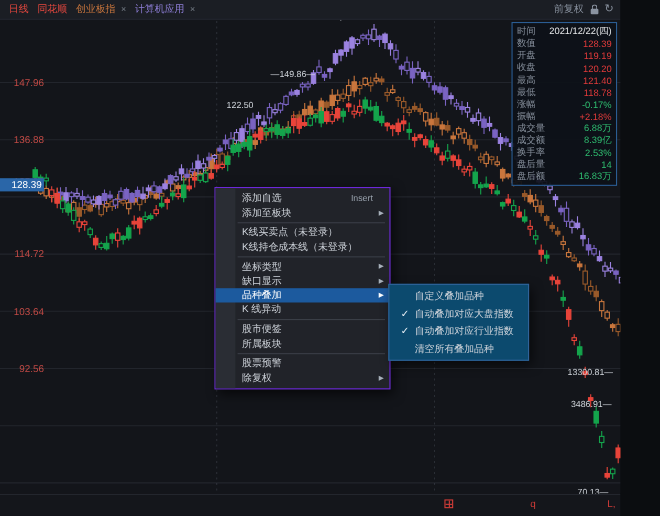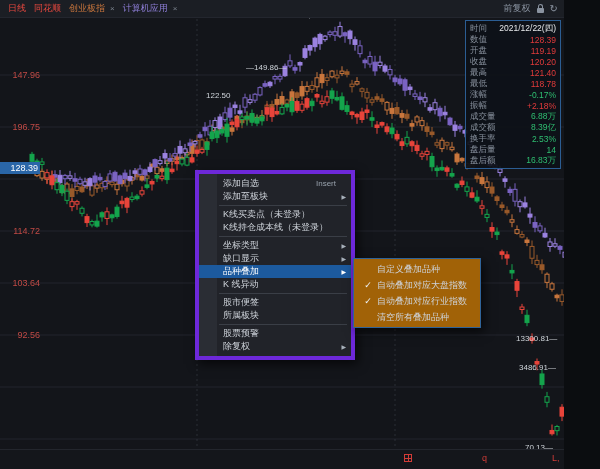--- a/index.html
+++ b/index.html
@@ -25,35 +25,35 @@
   #price-badge{position:absolute;left:0;width:40px;height:12px;background:#2a66a8;color:#fff;font-size:9px;
                display:flex;align-items:center;justify-content:flex-end;padding-right:2px;box-sizing:border-box;z-index:5;}
   .annotation{position:absolute;font-size:8px;color:#cfd4da;z-index:6;white-space:nowrap;}
   
   #info-panel{position:absolute;right:3px;top:20px;width:96px;border:1px solid #2b5d93;
               background:rgba(13,17,24,.92);padding:2px 0;z-index:8;box-sizing:border-box;}
   .info-row{display:flex;justify-content:space-between;align-items:center;height:11px;padding:0 4px;font-size:8.5px;}
   .info-label{color:#87909c;}
   
   #context-menu{position:absolute;left:195px;top:170px;width:160px;background:#212329;
-                border:4px solid #6d28d9;box-shadow:3px 4px 10px rgba(0,0,0,.65);
+                border:1px solid #6d28d9;box-shadow:3px 4px 10px rgba(0,0,0,.65);
                 padding:3px 0;z-index:30;box-sizing:border-box;}
   #context-menu::before{content:"";position:absolute;left:0;top:0;bottom:0;width:18px;background:#2a2d34;}
   .menu-item{position:relative;height:13px;display:flex;align-items:center;
              padding-left:24px;padding-right:5px;font-size:9px;color:#ced3da;z-index:1;cursor:default;}
   .menu-item.highlight{background:#1c5a9e;color:#ffffff;}
   .mi-label{flex:1 1 auto;}
   .mi-extra{color:#98a1ac;font-size:8px;margin-right:2px;}
   .menu-item.highlight .mi-extra{color:#dfe6ee;}
   .mi-arrow{width:8px;text-align:right;font-size:6px;color:#a7b0ba;}
   .menu-item.highlight .mi-arrow{color:#fff;}
   .menu-sep{position:relative;height:5px;z-index:1;}
   .menu-sep::after{content:"";position:absolute;left:20px;right:4px;top:2px;height:1px;background:#3a3e46;}
   
-  #overlay-submenu{position:absolute;left:353px;top:258px;width:128px;background:#a16207;
+  #overlay-submenu{position:absolute;left:353px;top:258px;width:128px;background:#0c4a6e;
                    border:1px solid #2f6399;box-shadow:3px 4px 10px rgba(0,0,0,.65);
                    padding:2px 0;z-index:31;box-sizing:border-box;}
   .sub-item{height:16px;display:flex;align-items:center;font-size:9px;color:#ced3da;padding:0 5px;cursor:default;}
   .sub-check{width:18px;color:#eef3f8;font-size:9px;text-align:center;flex:0 0 18px;}
   
   #bottom-bar{position:absolute;left:0;right:0;bottom:0;height:19px;background:#14161b;
               border-top:1px solid #23262d;z-index:10;}
   .marker-text{position:absolute;top:3px;color:#d23c38;font-size:9px;}
   .marker-grid{position:absolute;top:4px;width:8px;height:8px;border:1px solid #d23c38;box-sizing:border-box;
     background:linear-gradient(#d23c38,#d23c38) 50% 0/1px 100% no-repeat,
@@ -764,21 +764,21 @@
         <rect x="580" y="361.77134504452204" width="4" height="4.657903126906604" fill="#14161b" stroke="#e8443a" stroke-width="1"></rect>
         <line x1="587" y1="361.2159896698514" x2="587" y2="372.8773136633182" stroke="#e8443a" stroke-width="1"></line>
         <rect x="585" y="364.36881083862056" width="4" height="3.436149516608566" fill="#e8443a" stroke="#e8443a" stroke-width="1"></rect>
         <line x1="592" y1="364.3900151618623" x2="592" y2="386.69408370208527" stroke="#14a44c" stroke-width="1"></line>
         <rect x="590" y="369.59106839661086" width="4" height="10.551037651021034" fill="#14a44c" stroke="#14a44c" stroke-width="1"></rect>
         <line x1="597" y1="373.4615748291835" x2="597" y2="382.50919589493424" stroke="#14a44c" stroke-width="1"></line>
         <rect x="595" y="375.59458032483235" width="4" height="2.5255628623999655" fill="#14161b" stroke="#14a44c" stroke-width="1"></rect>
       </svg>
     <div id="axis-labels">
         <div class="axis-label" style="top: 53px;">147.96</div>
-        <div class="axis-label" style="top: 105px;">196.75</div>
+        <div class="axis-label" style="top: 105px;">136.88</div>
         <div class="axis-label" style="top: 143px;">125.80</div>
         <div class="axis-label" style="top: 209px;">114.72</div>
         <div class="axis-label" style="top: 261px;">103.64</div>
         <div class="axis-label" style="top: 313px;">92.56</div>
       </div>
     <div id="price-badge" style="top: 145px;">128.39</div>
     <div id="annotations">
         <div class="annotation" style="left: 307px; top: -8px;">┌11057.25</div>
         <div class="annotation" style="left: 246px; top: 46px;">—149.86—</div>
         <div class="annotation" style="left: 206px; top: 74px;">122.50</div>

